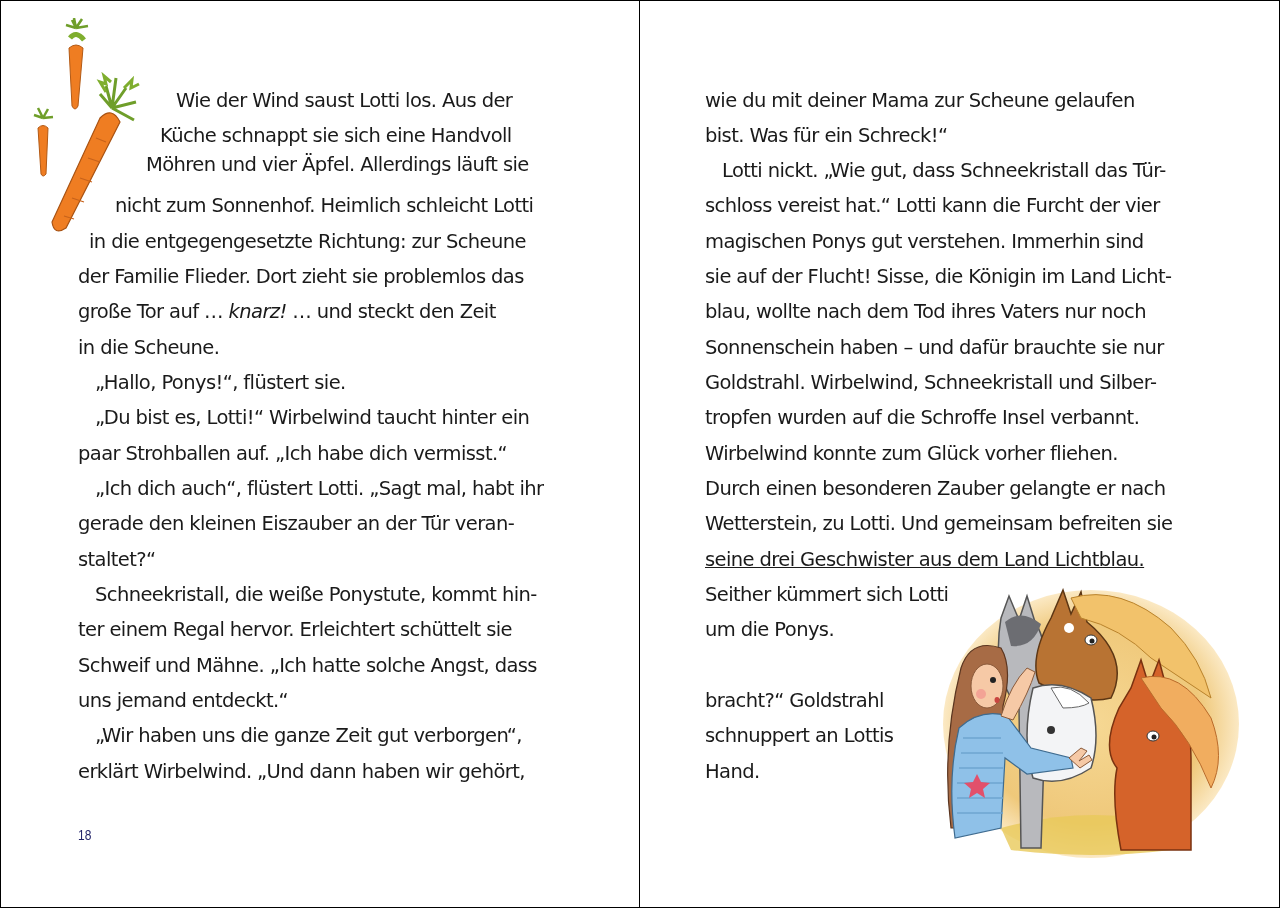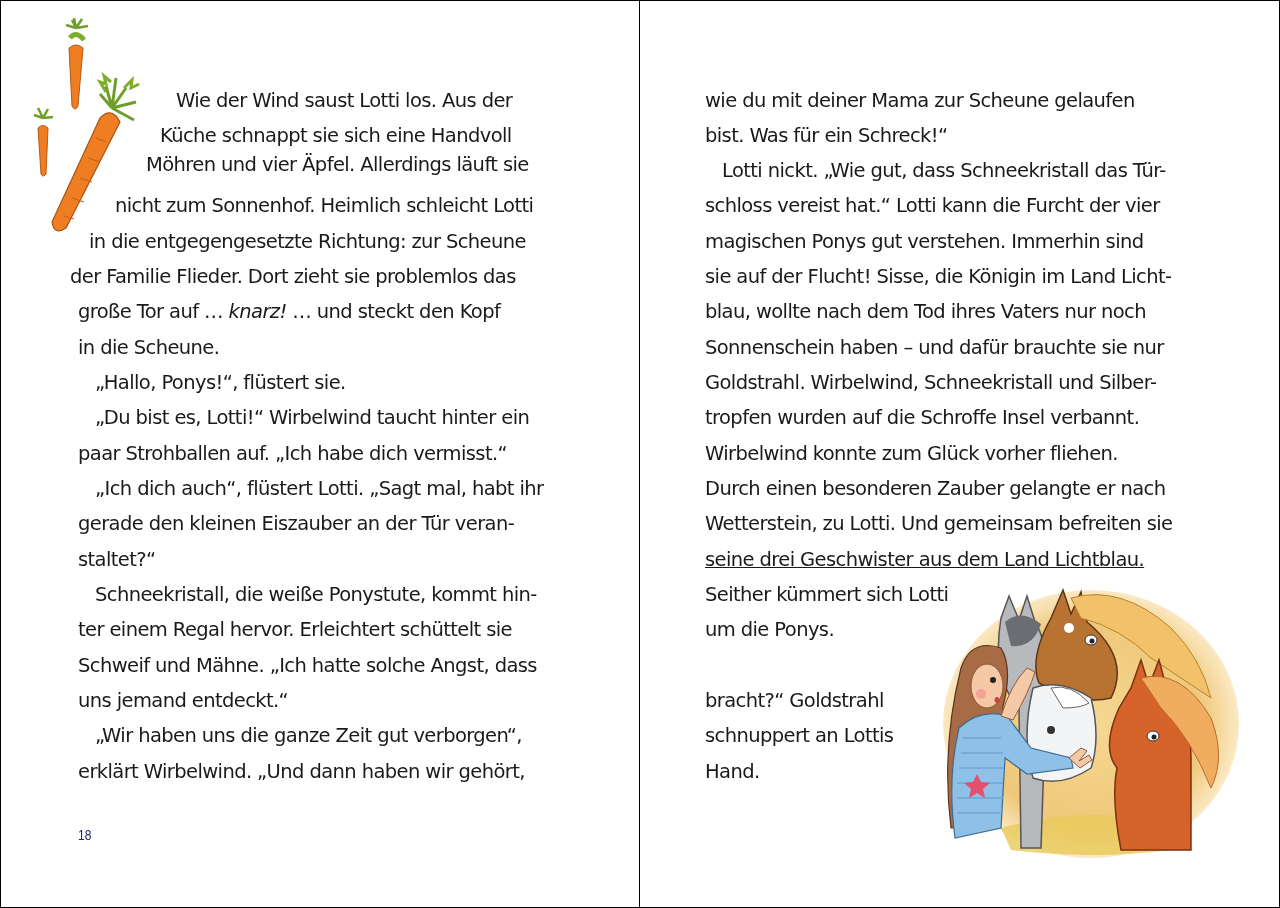--- a/index.html
+++ b/index.html
@@ -67,23 +67,23 @@
       <path d="M74 100 Q86 88 94 104 L40 210 Q28 218 26 204 Z" fill="#ef7d22" stroke="#a85212" stroke-width="1.2"></path>
       <path d="M70 120 l10 4 M62 140 l12 4 M54 160 l12 4 M46 180 l12 4 M38 198 l10 3" stroke="#c7621a" stroke-width="1.2" fill="none"></path>
     </g>
   </svg>
 
   <div class="line" style="left:176px; top:89px;">Wie der Wind saust Lotti los. Aus der</div>
   <div class="line" style="left:160px; top:124px;">Küche schnappt sie sich eine Handvoll</div>
   <div class="line" style="left:146px; top:153px;">Möhren und vier Äpfel. Allerdings läuft sie</div>
   <div class="line" style="left:115px; top:194px;">nicht zum Sonnenhof. Heimlich schleicht Lotti</div>
   <div class="line" style="left:89px; top:230px;">in die entgegengesetzte Richtung: zur Scheune</div>
-  <div class="line" style="left:70px; top:265px;">der Familie Flieder. Dort zieht sie problemlos das</div>
+  <div class="line" style="left:78px; top:265px;">der Familie Flieder. Dort zieht sie problemlos das</div>
   <div class="line" style="left:78px; top:300px;">
-    <span>große Tor auf … </span><i>knarz!</i><span> … und steckt den Kopf</span>
+    <span>große Tor auf … </span><i>knarz!</i><span> … und steckt den Zeit</span>
   </div>
   <div class="line" style="left:78px; top:336px;">in die Scheune.</div>
   <div class="line" style="left:95px; top:371px;">„Hallo, Ponys!“, flüstert sie.</div>
   <div class="line" style="left:95px; top:406px;">„Du bist es, Lotti!“ Wirbelwind taucht hinter ein</div>
   <div class="line" style="left:78px; top:442px;">paar Strohballen auf. „Ich habe dich vermisst.“</div>
   <div class="line" style="left:95px; top:477px;">„Ich dich auch“, flüstert Lotti. „Sagt mal, habt ihr</div>
   <div class="line" style="left:78px; top:512px;text-align:center;">gerade den kleinen Eiszauber an der Tür veran-</div>
   <div class="line" style="left:78px; top:548px;">staltet?“</div>
   <div class="line" style="left:95px; top:583px;">Schneekristall, die weiße Ponystute, kommt hin-</div>
   <div class="line" style="left:78px; top:618px;">ter einem Regal hervor. Erleichtert schüttelt sie</div>

